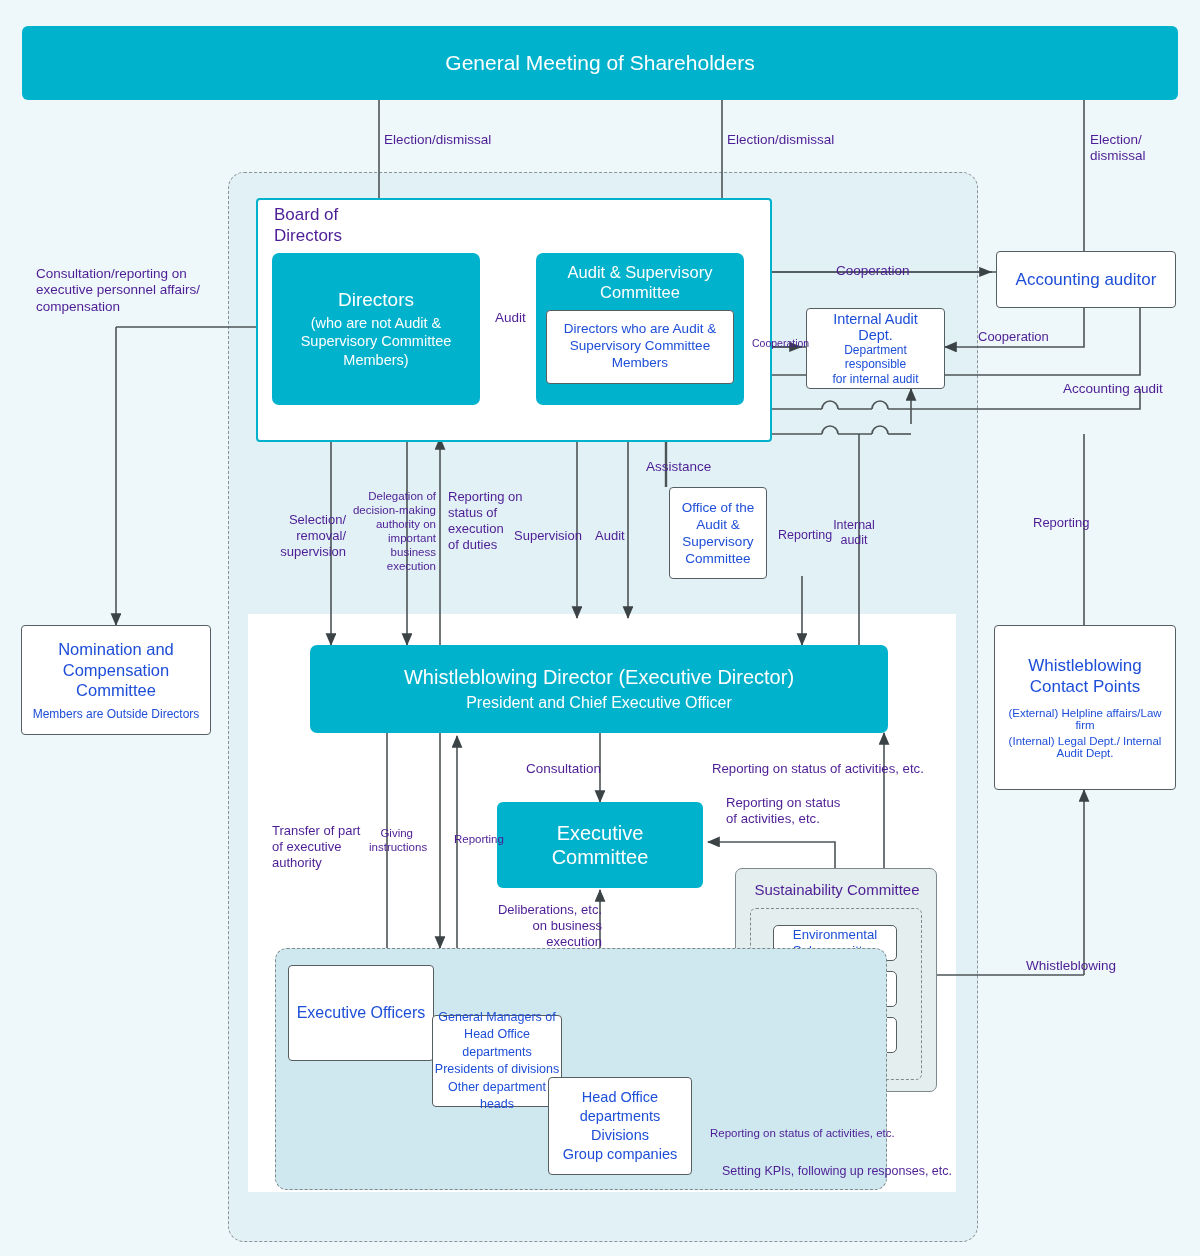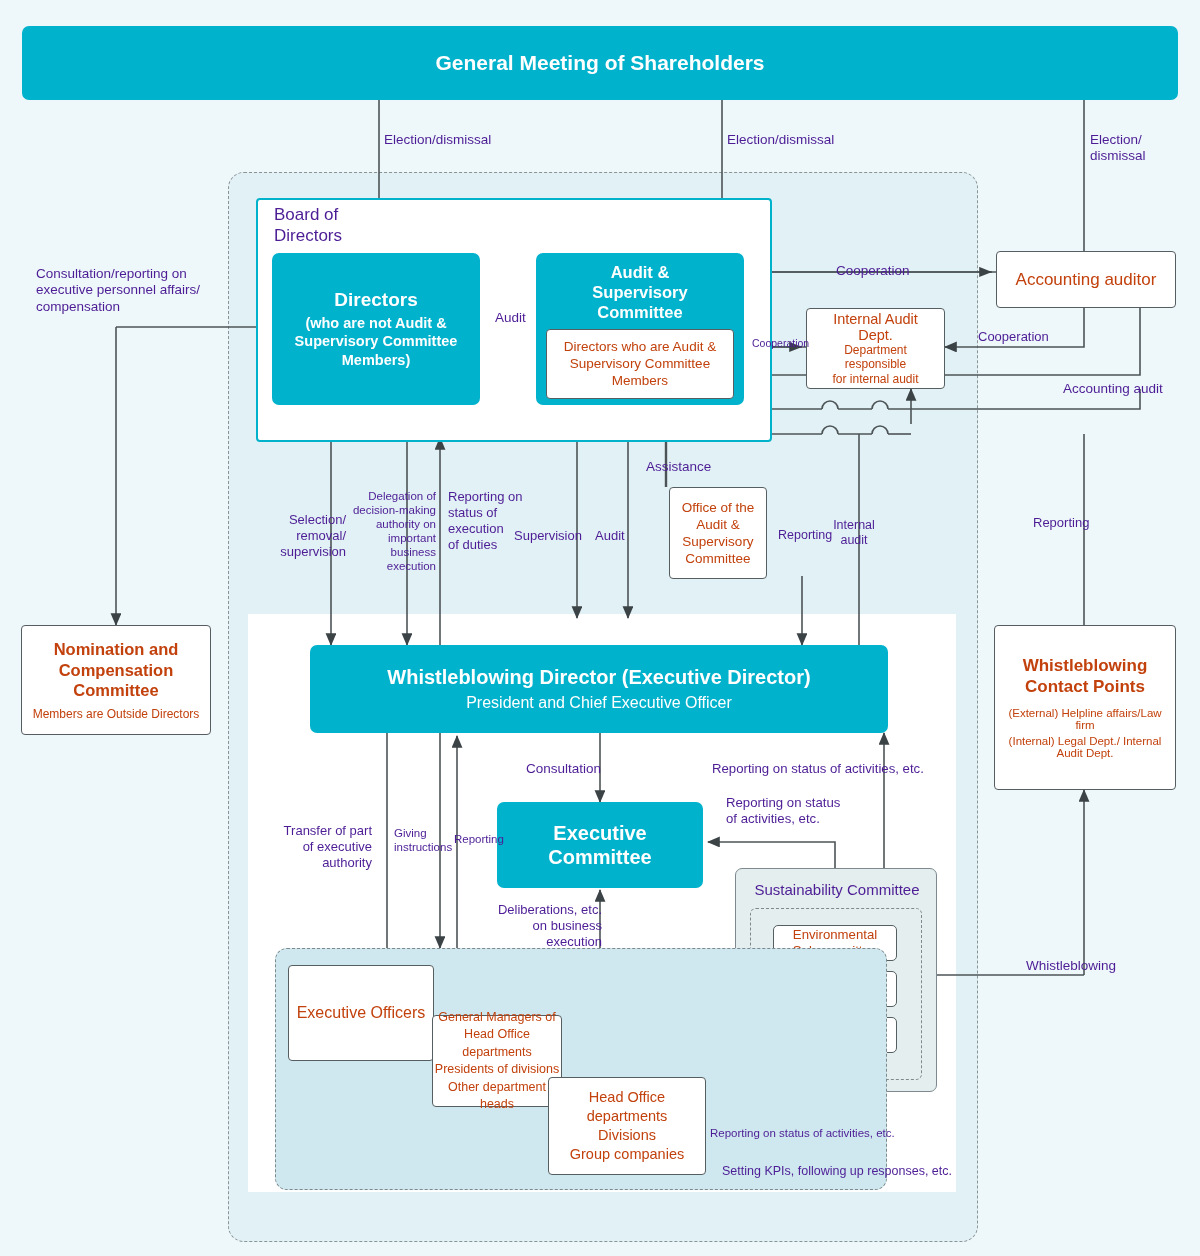--- a/index.html
+++ b/index.html
@@ -8,22 +8,22 @@
     background:#eef7fa;
     font-family:"Liberation Sans","DejaVu Sans",sans-serif;
     position:relative;
     overflow:hidden;
   }
   #root{position:absolute;left:0;top:0;width:1200px;height:1256px;}
   svg.layer{position:absolute;left:0;top:0;width:1200px;height:1256px;}
   .node{position:absolute;box-sizing:border-box;display:flex;flex-direction:column;
         align-items:center;justify-content:center;text-align:center;}
   .teal{background:#00b2cc;color:#ffffff;border-radius:7px;}
-  .whitebox{background:#ffffff;border:1.3px solid #555e61;border-radius:4px;color:#c2410c;}
-  .bold{font-weight:bold;}
+  .whitebox{background:#ffffff;border:1.3px solid #555e61;border-radius:4px;color:#1d4ed8;}
+  .bold{font-weight:normal;border-radius:6px;}
   .lbl{position:absolute;color:#4c1d95;line-height:1.22;white-space:pre-line;}
   
   #outerDashed{
     position:absolute;left:228px;top:172px;width:748px;height:1068px;
     border:1.6px dashed #8a9396;border-radius:16px;background:#e2f1f5;
   }
   #innerWhite{
     position:absolute;left:248px;top:614px;width:708px;height:578px;
     background:#ffffff;
   }
@@ -227,21 +227,21 @@
     <span>Executive Officers</span>
   </div>
 
   <div class="node whitebox" style="left:432px;top:1015px;width:130px;height:92px;font-size:12.5px;line-height:1.4;">
     <span style="white-space:pre-line;">General Managers of
 Head Office departments
 Presidents of divisions
 Other department heads</span>
   </div>
 
-  <div class="node whitebox" style="left:548px;top:1077px;width:158px;height:98px;font-size:14.5px;line-height:1.3;">
+  <div class="node whitebox" style="left:548px;top:1077px;width:144px;height:98px;font-size:14.5px;line-height:1.3;">
     <span style="white-space:pre-line;">Head Office
 departments
 Divisions
 Group companies</span>
   </div>
 
   <div class="lbl" style="left:384px;top:132px;font-size:13.5px;">Election/dismissal</div>
 
   <div class="lbl" style="left:727px;top:132px;font-size:13.5px;">Election/dismissal</div>
 
@@ -285,25 +285,25 @@
 
   <div class="lbl" style="left:778px;top:528px;font-size:12.5px;">Reporting</div>
 
   <div class="lbl" style="left:833px;top:518px;width:42px;font-size:12.5px;text-align:center;">Internal
 audit</div>
 
   <div class="lbl" style="left:1033px;top:515px;font-size:13px;">Reporting</div>
 
   <div class="lbl" style="left:1026px;top:958px;font-size:13.5px;">Whistleblowing</div>
 
-  <div class="lbl" style="left:272px;top:823px;width:100px;font-size:13px;text-align:right;">Transfer of part
+  <div class="lbl" style="left:272px;top:823px;width:100px;font-size:13px;text-align:left;">Transfer of part
 of executive
 authority</div>
 
-  <div class="lbl" style="left:394px;top:826px;width:44px;font-size:11.5px;text-align:left;">Giving
+  <div class="lbl" style="left:369px;top:826px;width:44px;font-size:11.5px;text-align:right;">Giving
 instructions</div>
 
   <div class="lbl" style="left:454px;top:832px;font-size:11.5px;">Reporting</div>
 
   <div class="lbl" style="left:526px;top:761px;font-size:13.5px;">Consultation</div>
 
   <div class="lbl" style="left:492px;top:902px;width:110px;font-size:13px;text-align:right;">Deliberations, etc.
 on business execution</div>
 
   <div class="lbl" style="left:712px;top:761px;font-size:13.2px;">Reporting on status of activities, etc.</div>

